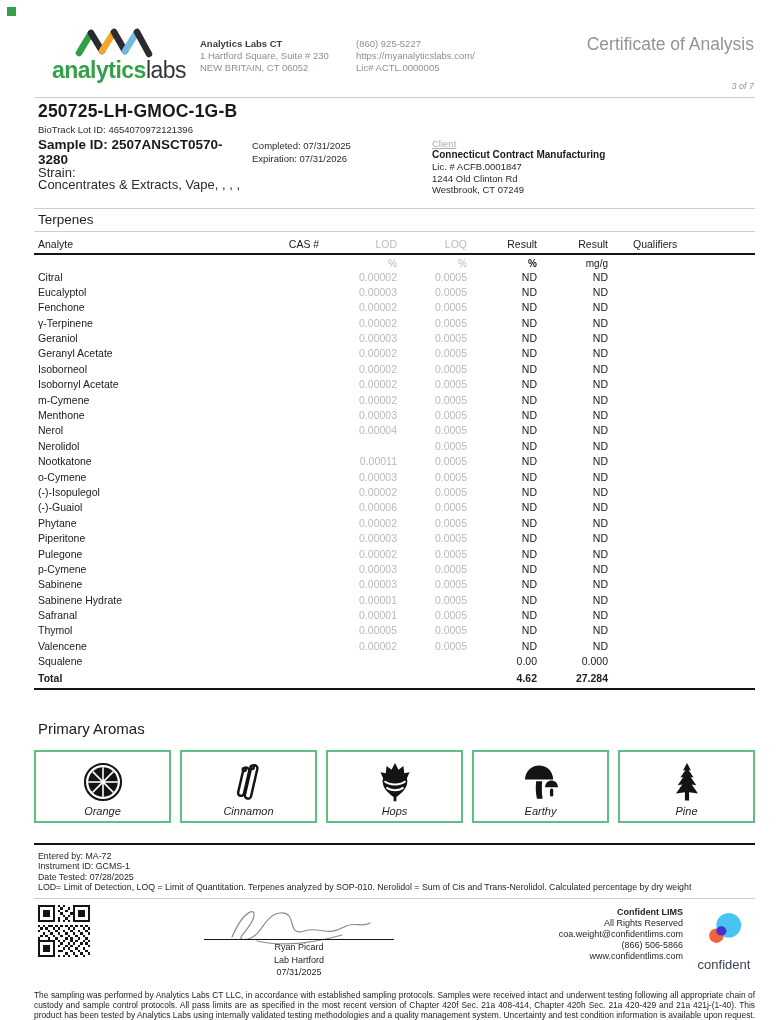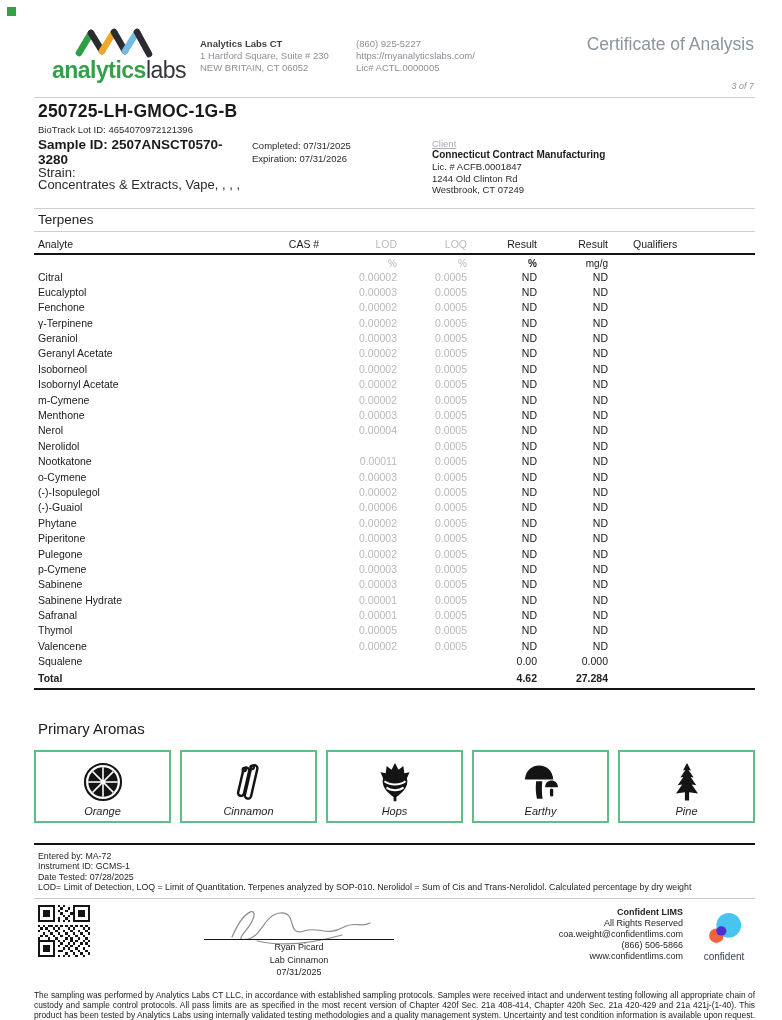--- a/index.html
+++ b/index.html
@@ -77,21 +77,21 @@
   .bottom-row { display:flex; align-items:flex-start; padding:6px 27px 0 38px; }
   .qr { width:52px; height:52px; }
   .sig-block { flex:1; display:flex; flex-direction:column; align-items:center; }
   .sig-scribble { width:195px; height:40px; margin-top:0; }
   .sig-line { width:190px; border-top:1.5px solid #141414; margin-top:-6px; }
   .sig-text { font-size:9px; line-height:10.5px; text-align:center; color:#1e1e1e; margin-top:2px; }
   .lims-block { width:175px; text-align:right; font-size:9px; line-height:11px; color:#1e1e1e; padding-top:2px; }
   .lims-name { font-weight:700; }
   .confident-logo { width:62px; margin-left:10px; display:flex; flex-direction:column; align-items:center; padding-top:6px; }
   .confident-logo svg { width:40px; height:38px; }
-  .confident-text { font-size:10px; color:#3b4251; margin-top:2px; }
+  .confident-text { font-size:13px; color:#3b4251; margin-top:8px; }
 
   .disclaimer { padding:12px 27px 0 34px; font-size:8.4px; line-height:10.4px; color:#1e1e1e; text-align:justify; }
 </style>
 </head>
 <body>
 
 <div class="page">
   <div class="corner-mark"></div>
 
   <div class="header">
@@ -520,21 +520,21 @@
 
     <div class="sig-block">
       <svg class="sig-scribble" viewBox="0 0 195 40">
         <g fill="none" stroke="#8d8d8d" stroke-width="1.2" stroke-linecap="round">
           <path d="M30 32 C42 4 56 1 51 14 C47 26 29 37 46 34 C60 31 62 10 78 8 C96 6 84 32 102 26 C118 21 124 32 142 22 C152 16 160 23 168 18"></path>
           <path d="M55 36 C82 42 112 38 140 30"></path>
         </g>
       </svg>
       <div class="sig-line"></div>
       <div class="sig-text">Ryan Picard</div>
-      <div class="sig-text">Lab Cinnamon</div>
+      <div class="sig-text">Lab Hartford</div>
       <div class="sig-text">07/31/2025</div>
     </div>
 
     <div class="lims-block">
       <div class="lims-name">Confident LIMS</div>
       <div>All Rights Reserved</div>
       <div>coa.weight@confidentlims.com</div>
       <div>(866) 506-5866</div>
       <div>www.confidentlims.com</div>
     </div>

